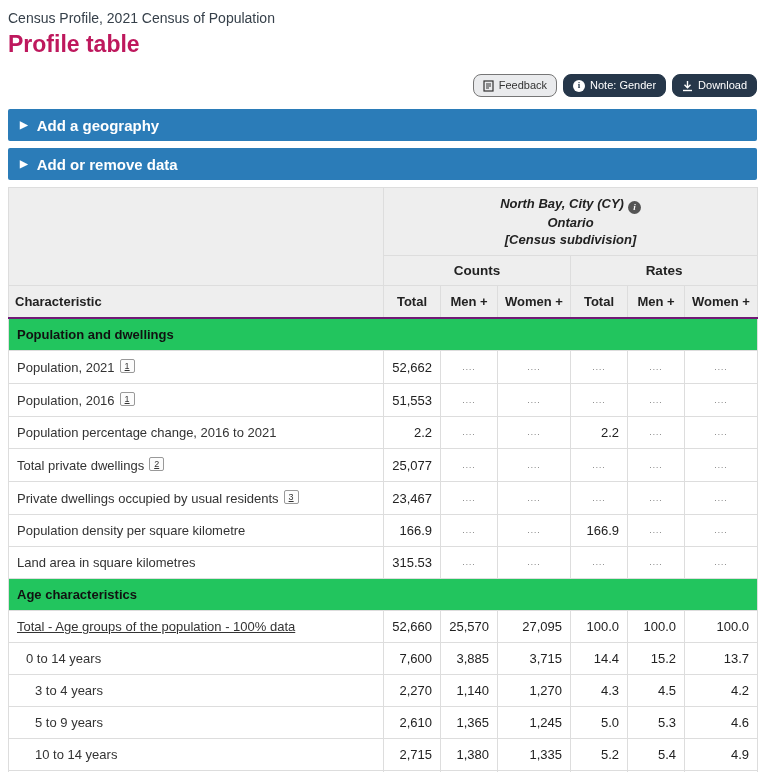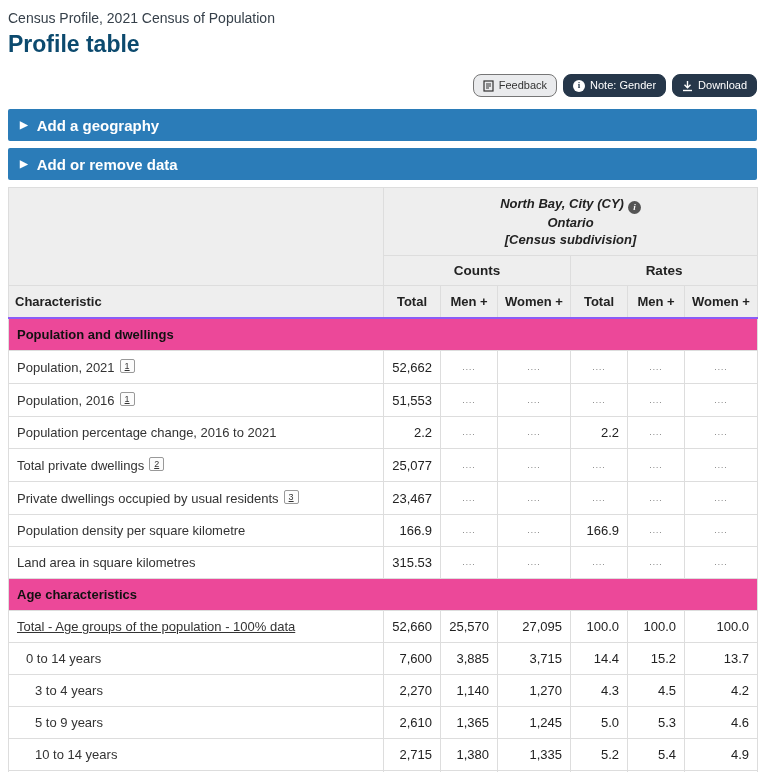--- a/index.html
+++ b/index.html
@@ -6,21 +6,21 @@
   html, body { background: #fff; }
   body {
     width: 765px;
     font-family: "Liberation Sans", sans-serif;
     color: #333;
     font-size: 13px;
   }
   .page { padding: 8px 8px 0 8px; }
 
   .supertitle { font-size: 14px; color: #36404a; padding-top: 2px; }
-  .page-title { font-size: 23px; font-weight: bold; color: #0c4a6e; margin-top: 5px; }
+  .page-title { font-size: 23px; font-weight: bold; color: #be185d; margin-top: 5px; }
 
   .toolbar {
     display: flex;
     justify-content: flex-end;
     gap: 6px;
     margin: 16px 0 12px 0;
   }
   .btn {
     display: inline-flex;
     align-items: center;
@@ -111,29 +111,29 @@
     margin-left: 4px;
     cursor: pointer;
   }
   th.group-header {
     text-align: center;
     font-weight: bold;
     font-size: 13.5px;
     padding: 7px 4px;
   }
   tr.col-header-row th {
-    border-bottom: 2px solid #8b5cf6;
+    border-bottom: 2px solid #701a75;
     padding: 8px 6px;
     font-size: 13px;
   }
   th.char-header { text-align: left; padding-left: 8px; }
   th.num-header { text-align: center; }
 
   tr.section-row td {
-    background: #ec4899;
+    background: #22c55e;
     font-weight: bold;
     padding: 8px 8px;
     font-size: 13px;
     color: #111;
   }
   td.label-cell {
     padding: 8px 8px;
     font-size: 13px;
     color: #333;
     background: #fff;

